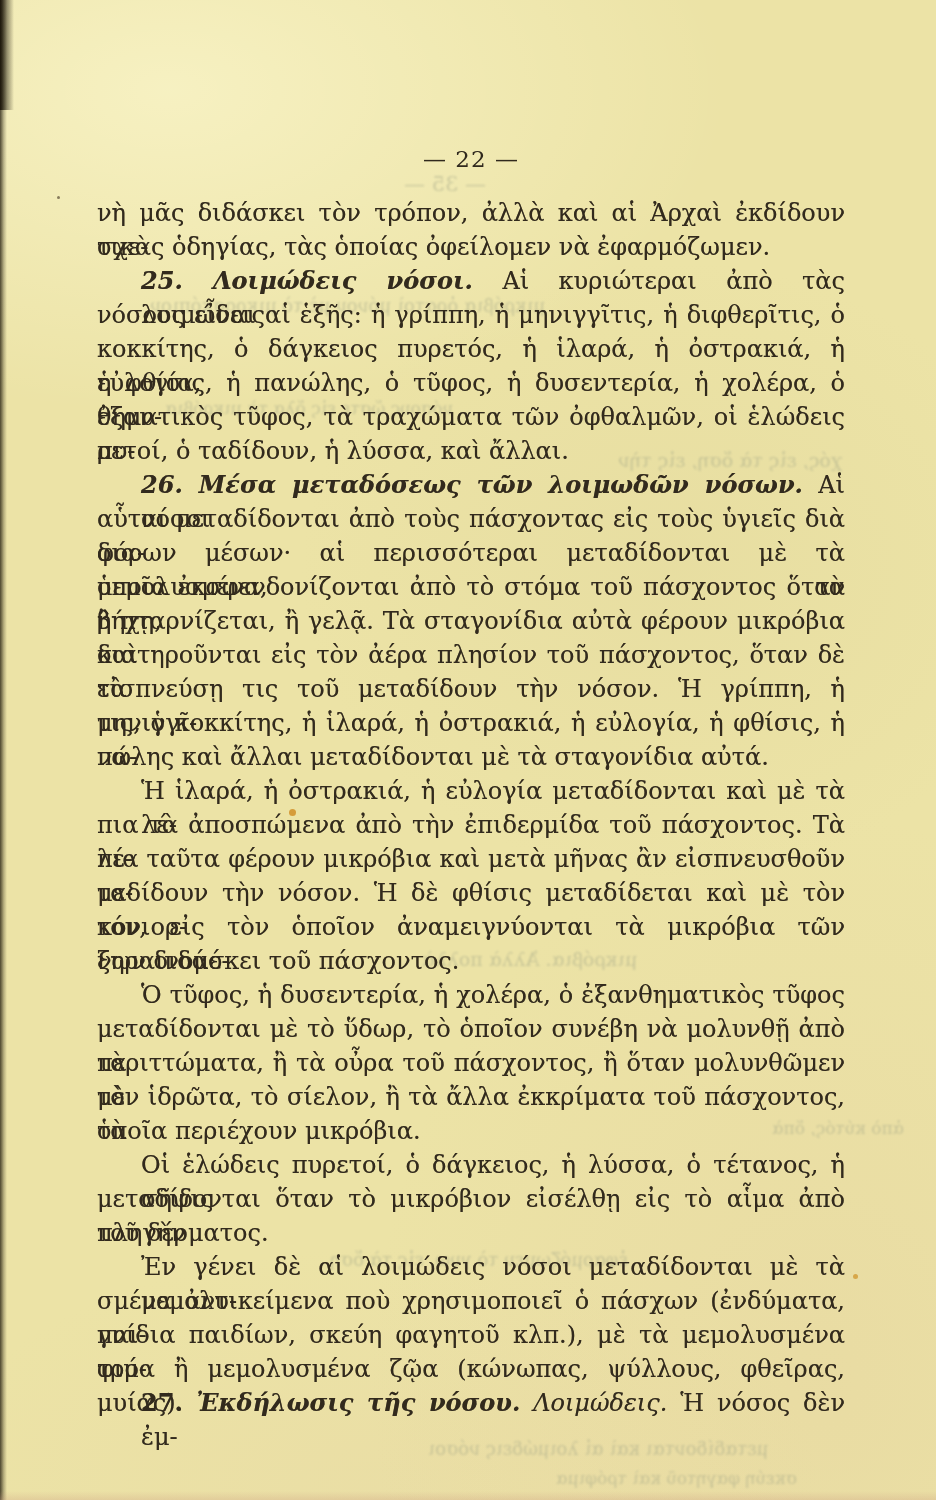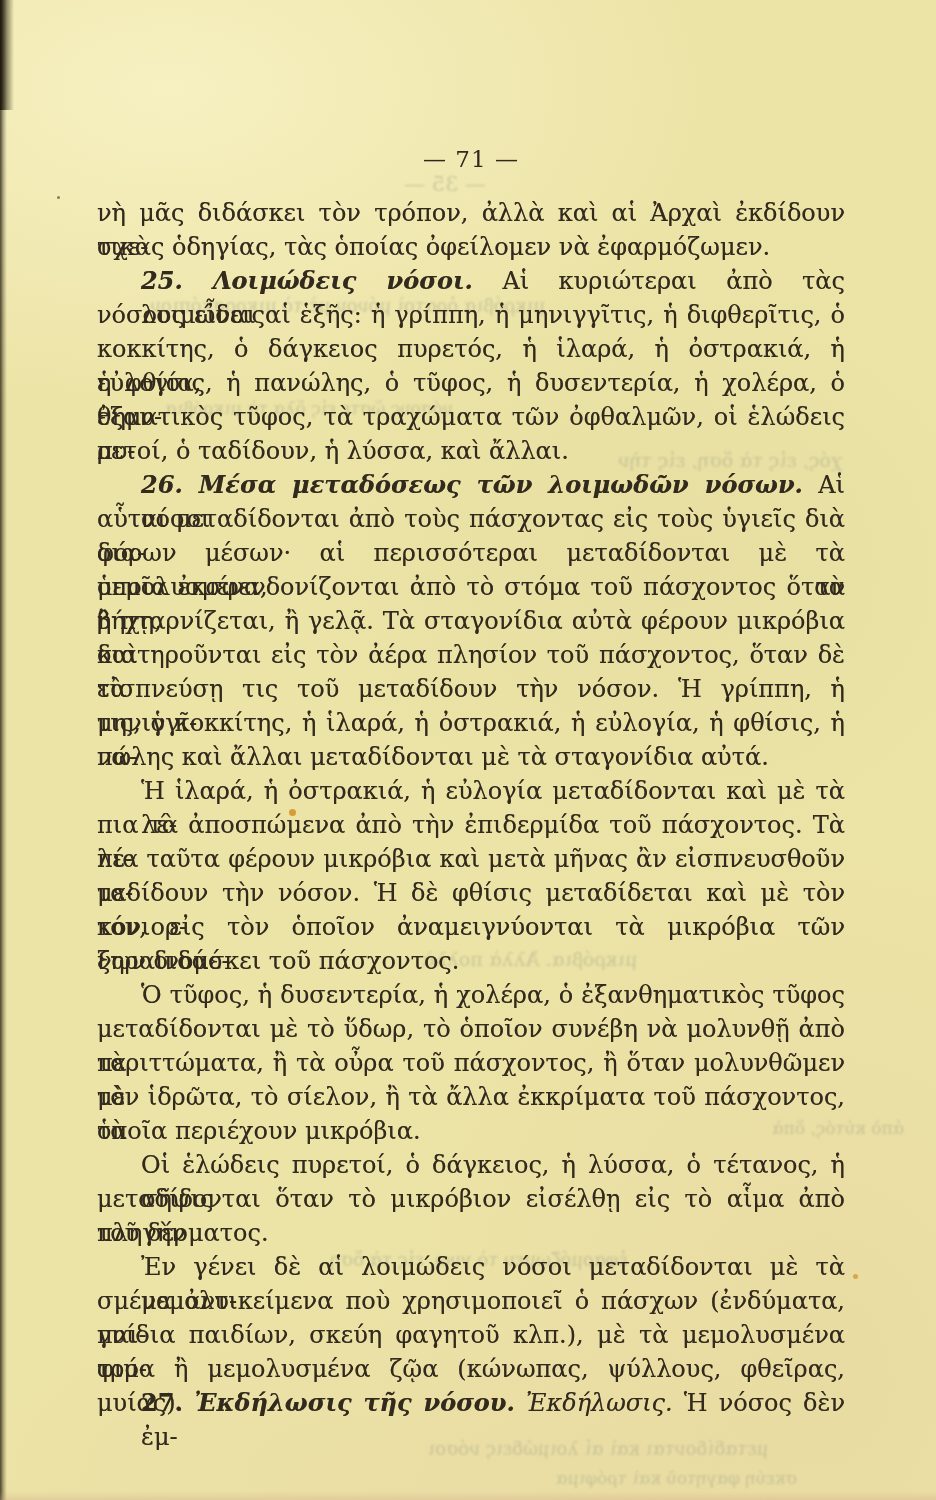--- a/index.html
+++ b/index.html
@@ -65,21 +65,21 @@
       <span style="left: 404px; top: 172px; font-size: 21px;">— 35 —</span>
       <span style="left: 150px; top: 295px; font-size: 18px;">μικρόβια ὁρατοὶ μόνον μὲ τὸ μικροσκόπιον</span>
       <span style="left: 165px; top: 398px; font-size: 17px;">νόσους ὥστε εἰς ὅλα τὰ μικρόβια</span>
       <span style="left: 618px; top: 449px; font-size: 19px;">χός, εἰς τὰ ὅση, εἰς τὴν</span>
       <span style="left: 422px; top: 948px; font-size: 19px;">μικρόβια. Ἀλλὰ πολλὰ</span>
       <span style="left: 772px; top: 1118px; font-size: 17px;">ἀπὸ κύτός, ὅπὰ</span>
       <span style="left: 330px; top: 1249px; font-size: 18px;">ἐφαρμόζωμεν τὸ γνω, εἰς τὰ ὅση</span>
       <span style="left: 428px; top: 1438px; font-size: 18px;">μεταδίδονται καὶ αἱ λοιμώδεις νόσοι</span>
       <span style="left: 556px; top: 1468px; font-size: 17px;">σκεύη φαγητοῦ καὶ τρόφιμα</span>
     </div>
-  <div class="page-number">— 71 —</div>
+  <div class="page-number">— 22 —</div>
   <div class="body-text">
       <div class="line just"><span>νὴ μᾶς διδάσκει τὸν τρόπον, ἀλλὰ καὶ αἱ Ἀρχαὶ ἐκδίδουν σχε-</span></div>
       <div class="line"><span>τικὰς ὁδηγίας, τὰς ὁποίας ὀφείλομεν νὰ ἐφαρμόζωμεν.</span></div>
       <div class="line indent just"><span class="bi">25. Λοιμώδεις νόσοι.</span><span> Αἱ κυριώτεραι ἀπὸ τὰς λοιμώδεις</span></div>
       <div class="line just"><span>νόσους εἶναι αἱ ἑξῆς: ἡ γρίππη, ἡ μηνιγγῖτις, ἡ διφθερῖτις, ὁ</span></div>
       <div class="line just"><span>κοκκίτης, ὁ δάγκειος πυρετός, ἡ ἱλαρά, ἡ ὀστρακιά, ἡ εὐλογία,</span></div>
       <div class="line just"><span>ἡ φθίσις, ἡ πανώλης, ὁ τῦφος, ἡ δυσεντερία, ἡ χολέρα, ὁ ἐξαν-</span></div>
       <div class="line just"><span>θηματικὸς τῦφος, τὰ τραχώματα τῶν ὀφθαλμῶν, οἱ ἑλώδεις πυ-</span></div>
       <div class="line"><span>ρετοί, ὁ ταδίδουν, ἡ λύσσα, καὶ ἄλλαι.</span></div>
       <div class="line indent just"><span class="bi">26. Μέσα μεταδόσεως τῶν λοιμωδῶν νόσων.</span><span> Αἱ νόσοι</span></div>
@@ -102,21 +102,21 @@
       <div class="line just"><span>περιττώματα, ἢ τὰ οὖρα τοῦ πάσχοντος, ἢ ὅταν μολυνθῶμεν μὲ</span></div>
       <div class="line just"><span>τὸν ἱδρῶτα, τὸ σίελον, ἢ τὰ ἄλλα ἐκκρίματα τοῦ πάσχοντος, τὰ</span></div>
       <div class="line"><span>ὁποῖα περιέχουν μικρόβια.</span></div>
       <div class="line indent just"><span>Οἱ ἑλώδεις πυρετοί, ὁ δάγκειος, ἡ λύσσα, ὁ τέτανος, ἡ σῆψις</span></div>
       <div class="line just"><span>μεταδίδονται ὅταν τὸ μικρόβιον εἰσέλθῃ εἰς τὸ αἷμα ἀπὸ πληγὴν</span></div>
       <div class="line"><span>τοῦ δέρματος.</span></div>
       <div class="line indent just"><span>Ἐν γένει δὲ αἱ λοιμώδεις νόσοι μεταδίδονται μὲ τὰ μεμολυ-</span></div>
       <div class="line just"><span>σμένα ἀντικείμενα ποὺ χρησιμοποιεῖ ὁ πάσχων (ἐνδύματα, παι-</span></div>
       <div class="line just"><span>γνίδια παιδίων, σκεύη φαγητοῦ κλπ.), μὲ τὰ μεμολυσμένα τρό-</span></div>
       <div class="line just"><span>φιμα ἢ μεμολυσμένα ζῷα (κώνωπας, ψύλλους, φθεῖρας, μυίας).</span></div>
-      <div class="line indent just"><span class="b">27. </span><span class="bi">Ἐκδήλωσις τῆς νόσου.</span><span class="i"> Ἐκδήλωσις.</span><span> Ἡ νόσος δὲν ἐμ-</span></div>
+      <div class="line indent just"><span class="b">27. </span><span class="bi">Ἐκδήλωσις τῆς νόσου.</span><span class="i"> Λοιμώδεις.</span><span> Ἡ νόσος δὲν ἐμ-</span></div>
     </div>
   <div id="stain-layer">
       <div class="stain" style="left: 289px; top: 809px; width: 7px; height: 7px; background: rgb(207, 138, 31); opacity: 0.8;"></div>
       <div class="stain" style="left: 853px; top: 1274px; width: 5px; height: 5px; background: rgb(210, 154, 51); opacity: 0.8;"></div>
       <div class="stain" style="left: 57px; top: 196px; width: 3px; height: 3px; background: rgb(107, 95, 68); opacity: 0.8;"></div>
     </div>
   <div class="edge-left"></div>
   <div class="edge-left-top"></div>
   <div class="edge-bottom"></div>
 </div>

